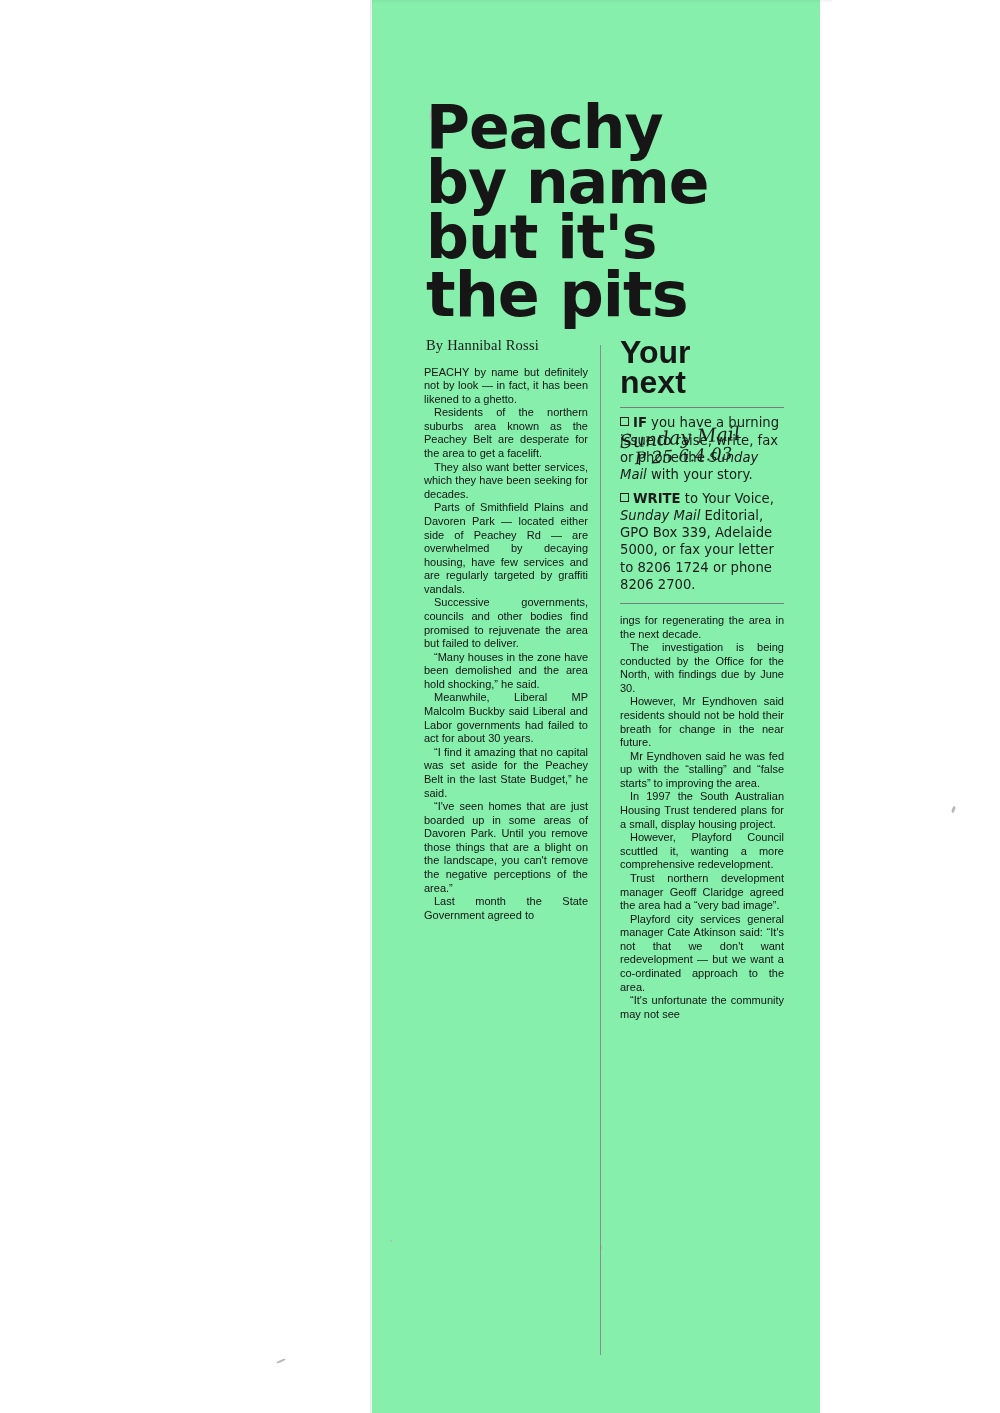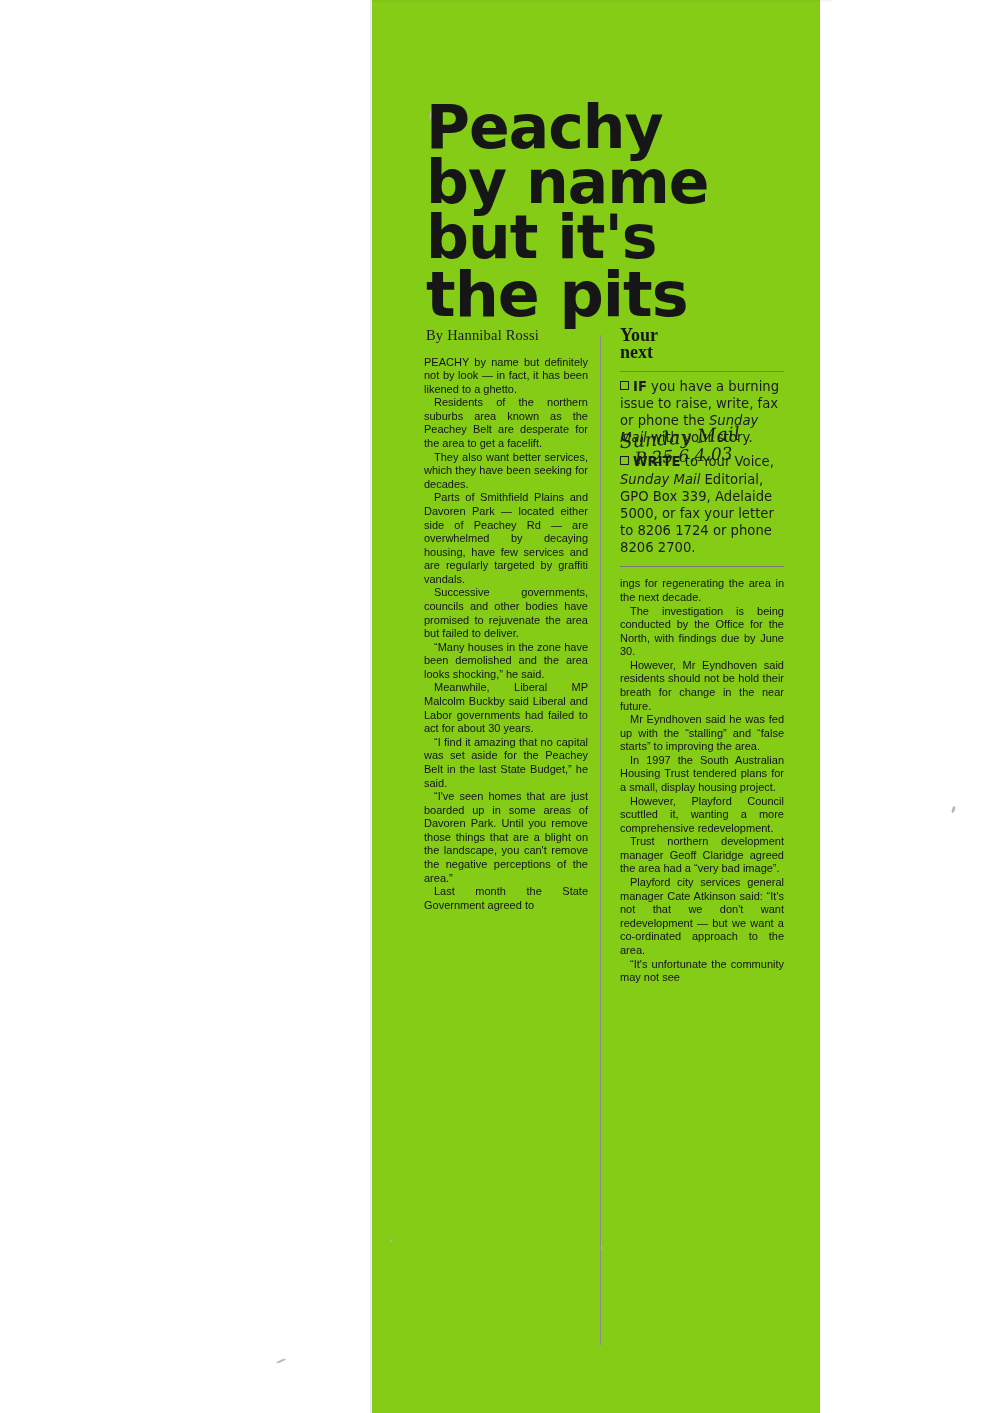--- a/index.html
+++ b/index.html
@@ -16,21 +16,21 @@
     overflow: hidden;
   }
 
   
   .scan {
     position: absolute;
     left: 0;
     top: 0;
     width: 1000px;
     height: 1413px;
-    background: #84cc16;
+    background: #86efac;
   }
 
   
   .scan-edge-left {
     position: absolute;
     left: 0; top: 0; width: 372px; height: 1413px;
     background: #ffffff;
   }
   .scan-edge-right {
     position: absolute;
@@ -90,21 +90,21 @@
   .handwriting .hw2 {
     display: block;
     margin-left: 14px;
     font-size: 17px;
     transform: rotate(1deg);
   }
 
   
   .body-area {
     position: relative;
-    margin-top: 4px;
+    margin-top: 14px;
     display: flex;
     gap: 32px;
   }
   .col {
     width: 168px;
   }
   .col-rule {
     position: absolute;
     left: 176px;
     top: 8px;
@@ -115,23 +115,23 @@
 
   .byline {
     font-family: "Liberation Serif", serif;
     font-size: 14.5px;
     color: #1a1a1a;
     margin: 0 0 12px 2px;
     letter-spacing: 0.2px;
   }
 
   .your-voice-title {
-    font-family: Liberation Serif, serif;
+    font-family: Liberation Sans, sans-serif;
     font-weight: bold;
-    font-size: 18px;
+    font-size: 32px;
     line-height: 0.95;
     color: #161616;
     margin: 0 0 10px 0;
   }
   .your-voice-title span { display: block; }
 
   .vrule-top {
     height: 1px;
     background: #7a7a7a;
     margin: 0 0 6px 0;
@@ -219,22 +219,22 @@
     <div class="body-area">
       <div class="col-rule"></div>
 
       <div class="col">
         <div class="byline">By Hannibal Rossi</div>
 
         <p class="art first">PEACHY by name but definitely not by look — in fact, it has been likened to a ghetto.</p>
         <p class="art">Residents of the northern suburbs area known as the Peachey Belt are desperate for the area to get a facelift.</p>
         <p class="art">They also want better services, which they have been seeking for decades.</p>
         <p class="art">Parts of Smithfield Plains and Davoren Park — located either side of Peachey Rd — are overwhelmed by decaying housing, have few services and are regularly targeted by graffiti vandals.</p>
-        <p class="art">Successive governments, councils and other bodies have promised to rejuvenate the area but failed to deliver.</p>
-        <p class="art">“Many houses in the zone have been demolished and the area looks shocking,” he said.</p>
+        <p class="art">Successive governments, councils and other bodies find promised to rejuvenate the area but failed to deliver.</p>
+        <p class="art">“Many houses in the zone have been demolished and the area hold shocking,” he said.</p>
         <p class="art">Meanwhile, Liberal MP Malcolm Buckby said Liberal and Labor governments had failed to act for about 30 years.</p>
         <p class="art">“I find it amazing that no capital was set aside for the Peachey Belt in the last State Budget,” he said.</p>
         <p class="art">“I've seen homes that are just boarded up in some areas of Davoren Park. Until you remove those things that are a blight on the landscape, you can't remove the negative perceptions of the area.”</p>
         <p class="art">Last month the State Government agreed to</p>
       </div>
 
       <div class="col">
 
         <div class="your-voice-title">
           <span>Your</span>

